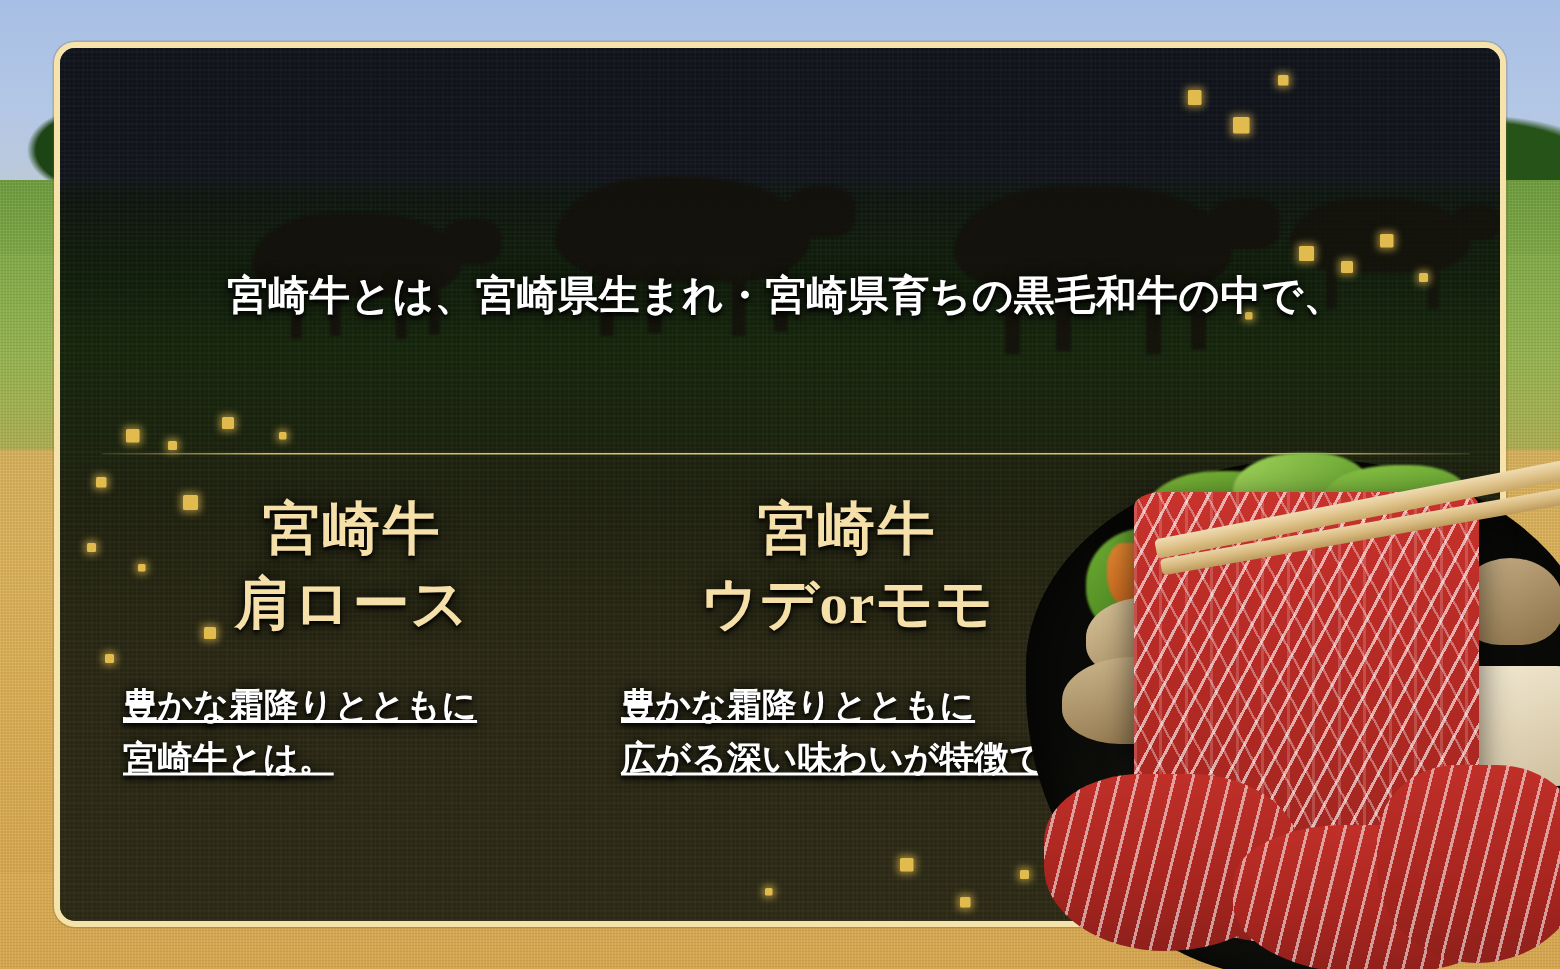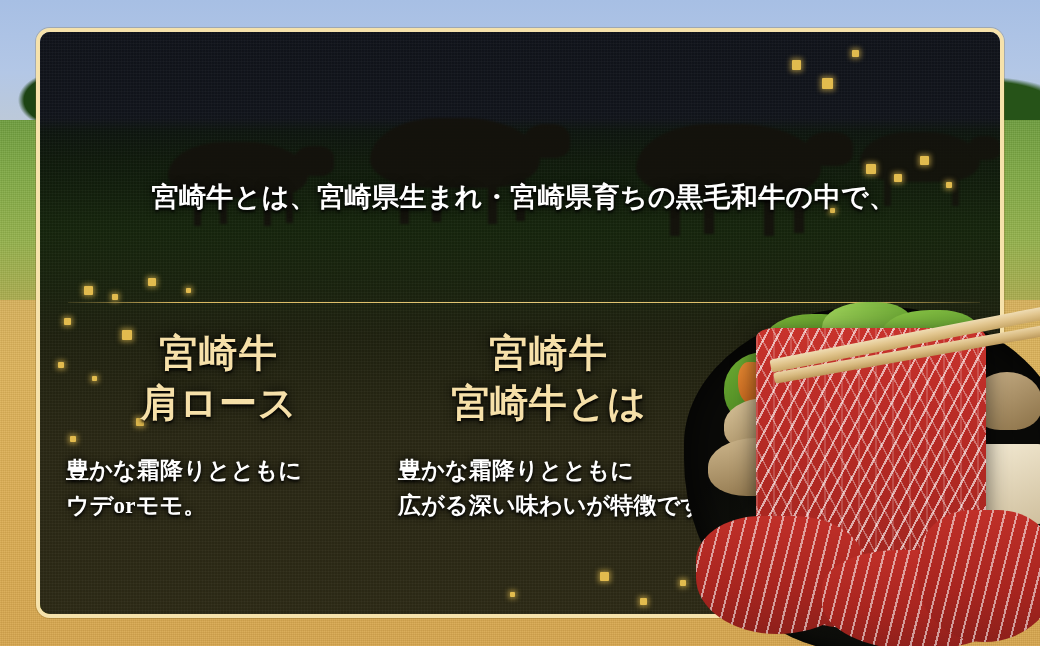--- a/index.html
+++ b/index.html
@@ -181,21 +181,21 @@
     left: 28px;
     top: 270px;
     width: 912px;
     height: 1px;
     background: linear-gradient(to right, rgba(214,182,96,.15), #d8b760 12%, #e4c878 50%, #d8b760 88%, rgba(214,182,96,.15));
   }
 
   
   .cols {
     position: absolute;
-    left: 0;
+    left: 16px;
     top: 296px;
     width: 968px;
     height: 280px;
   }
   .col {
     position: absolute;
     top: 0;
   }
   .col-a { left: 14px;  width: 330px; }
   .col-b { left: 344px; width: 330px; }
@@ -215,21 +215,21 @@
     margin-top: 26px;
     color: #ffffff;
     font-size: 23px;
     line-height: 1.52;
     font-weight: 700;
     letter-spacing: .01em;
     text-shadow: 0 0 9px rgba(0,0,0,.95), 0 2px 3px rgba(0,0,0,.95);
   }
   .col-a .col-body { padding-left: 12px; }
   .col-b .col-body { padding-left: 14px; }
-  .col-body div { white-space: nowrap; }
+  .col-body div { white-space: nowrap; text-decoration: underline; }
 
   
   .beef {
     position: absolute;
     left: 672px;
     top: 288px;
     width: 368px;
     height: 358px;
     overflow: hidden;
   }
@@ -377,28 +377,28 @@
 
     <div class="cols">
 
       <div class="col col-a">
         <div class="col-head">
           <div class="l1">宮崎牛</div>
           <div class="l2">肩ロース</div>
         </div>
         <div class="col-body">
           <div>豊かな霜降りとともに</div>
-          <div>ウデorモモ。</div>
+          <div>宮崎牛とは。</div>
         </div>
       </div>
 
       <div class="col col-b">
         <div class="col-head">
           <div class="l1">宮崎牛</div>
-          <div class="l2">宮崎牛とは</div>
+          <div class="l2">ウデorモモ</div>
         </div>
         <div class="col-body">
           <div>豊かな霜降りとともに</div>
           <div>広がる深い味わいが特徴です。</div>
         </div>
       </div>
 
     </div>
   </div>
 

